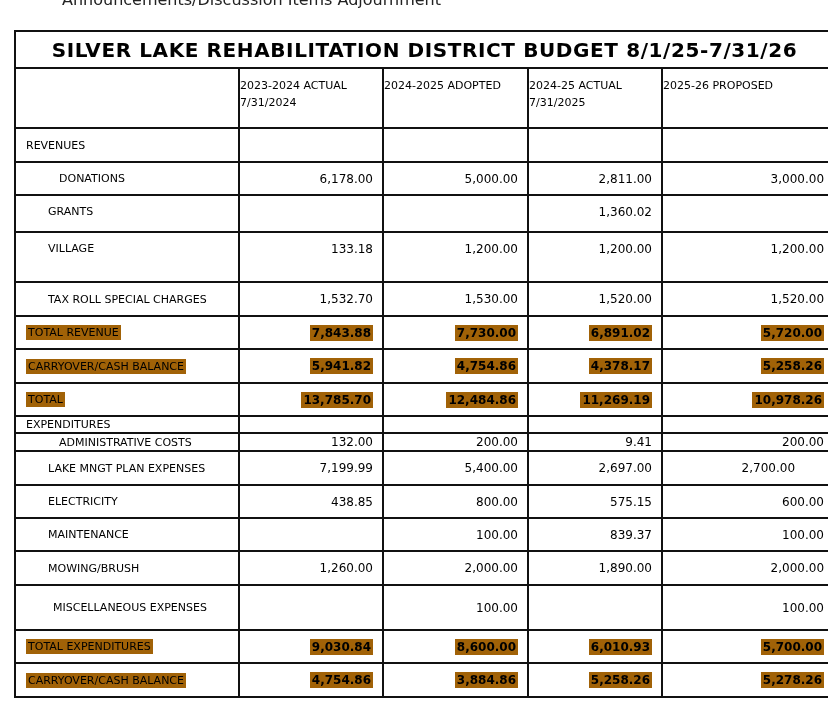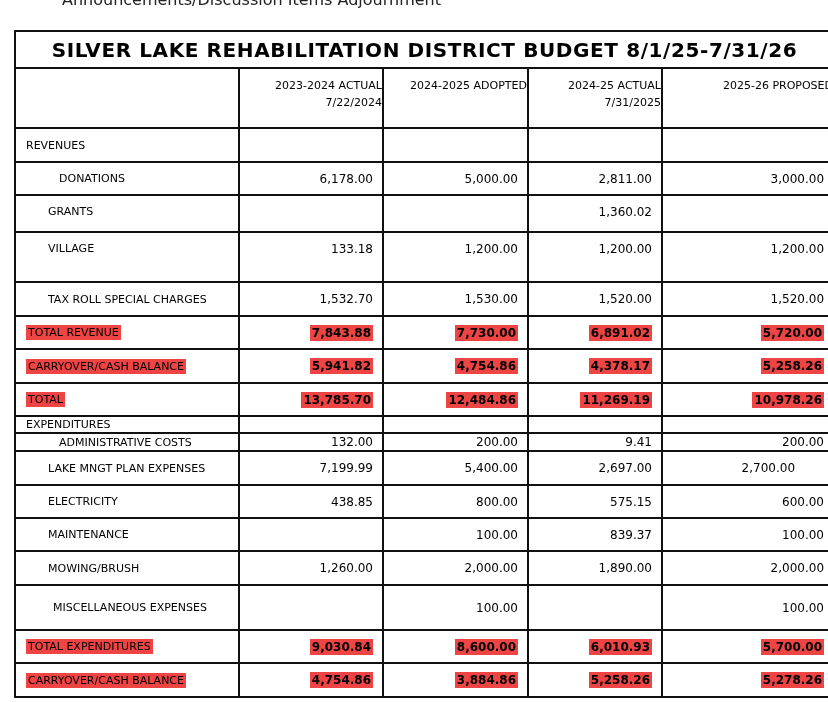--- a/index.html
+++ b/index.html
@@ -5,31 +5,31 @@
   html, body { margin:0; padding:0; background:#ffffff; }
   body { width:828px; height:702px; position:relative; overflow:hidden;
          font-family:"DejaVu Sans", "Liberation Sans", sans-serif; color:#000; }
   .cut-header { position:absolute; left:62px; top:-10px; font-size:16px; color:#222;
                 font-family:"DejaVu Sans", sans-serif; white-space:nowrap; }
   table.budget { position:absolute; left:14px; top:9px; border-collapse:collapse;
                  table-layout:fixed; width:819px;margin-top:21px; }
   table.budget td { border:2px solid #111; padding:0; vertical-align:middle; }
   .title-cell { height:35px; text-align:center; font-weight:bold; font-size:20px;
                 letter-spacing:0.6px; font-family:"DejaVu Sans", sans-serif; }
-  .colhead { height:50px; text-align:right; vertical-align:top !important;
+  .colhead { height:50px; text-align:left; vertical-align:top !important;
              font-size:11px; line-height:17px; padding-top:8px !important;
              font-family:"DejaVu Sans", sans-serif; }
   .label { font-size:11px; padding-left:10px !important; }
   .label.indent { padding-left:32px !important; }
   .label.indent2 { padding-left:37px !important; }
   .label.indent3 { padding-left:43px !important;border-radius:11px; }
   .label.bold { font-weight:normal; font-size:11px; }
   .num { text-align:right; font-size:12px; padding-right:9px !important; }
   .num.bold { font-weight:bold; }
-  .hl { background:#ef4444; padding:1px 2px; }
+  .hl { background:#a16207; padding:1px 2px; }
   .valtop { vertical-align:top !important; padding-top:9px !important; }
   .pad-right-extra { padding-right:38px !important; }
 </style>
 </head>
 <body>
 
 <div class="cut-header">Announcements/Discussion Items Adjournment</div>
 
 <table class="budget">
   <colgroup>
@@ -38,21 +38,21 @@
       <col style="width:145px">
       <col style="width:134px">
       <col style="width:172px">
   </colgroup>
   <tbody>
       <tr>
     <td colspan="5" class="title-cell">SILVER LAKE REHABILITATION DISTRICT BUDGET 8/1/25-7/31/26</td>
   </tr>
   <tr>
     <td class="colhead"></td>
-    <td class="colhead"><span>2023-2024 ACTUAL</span><br><span>7/22/2024</span></td>
+    <td class="colhead"><span>2023-2024 ACTUAL</span><br><span>7/31/2024</span></td>
     <td class="colhead"><span>2024-2025 ADOPTED</span><br><span></span></td>
     <td class="colhead"><span>2024-25 ACTUAL</span><br><span>7/31/2025</span></td>
     <td class="colhead"><span>2025-26 PROPOSED</span><br><span></span></td>
   </tr>
 
   <tr style="height:34px">
     <td class="label bold">REVENUES</td>
     <td class="num"></td>
     <td class="num"></td>
     <td class="num"></td>

